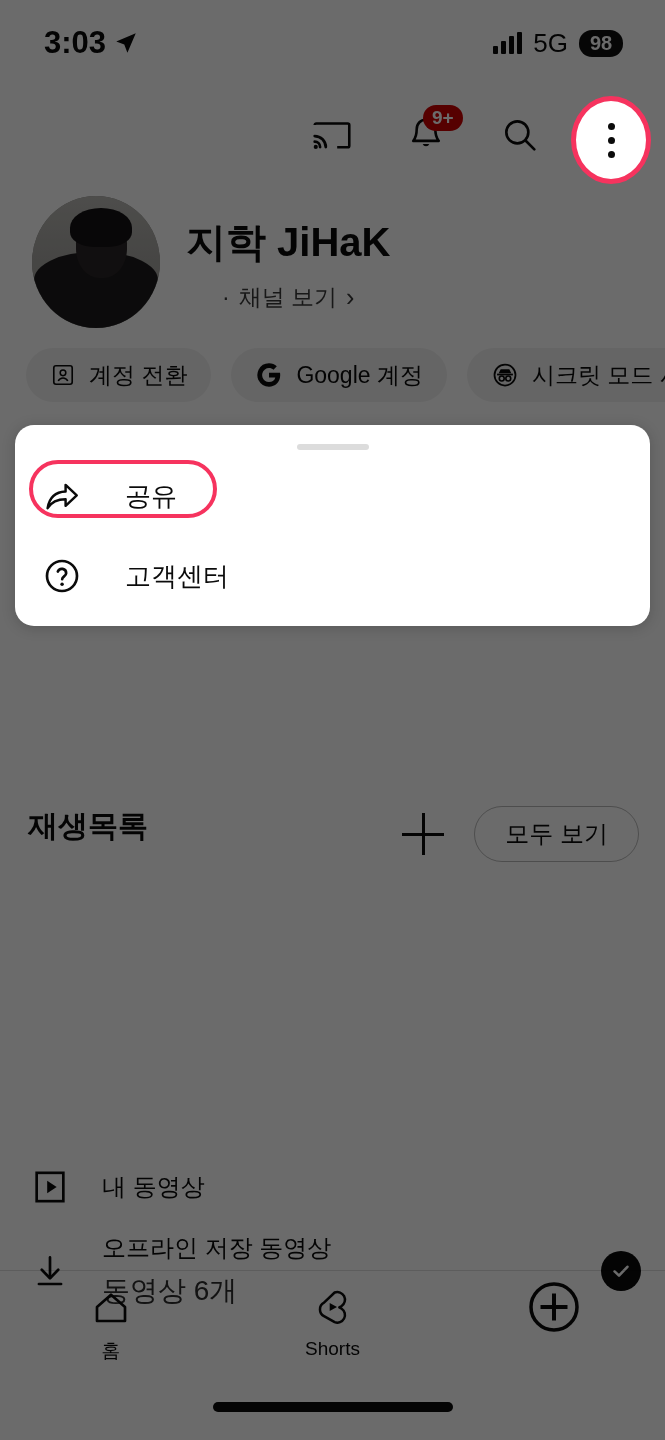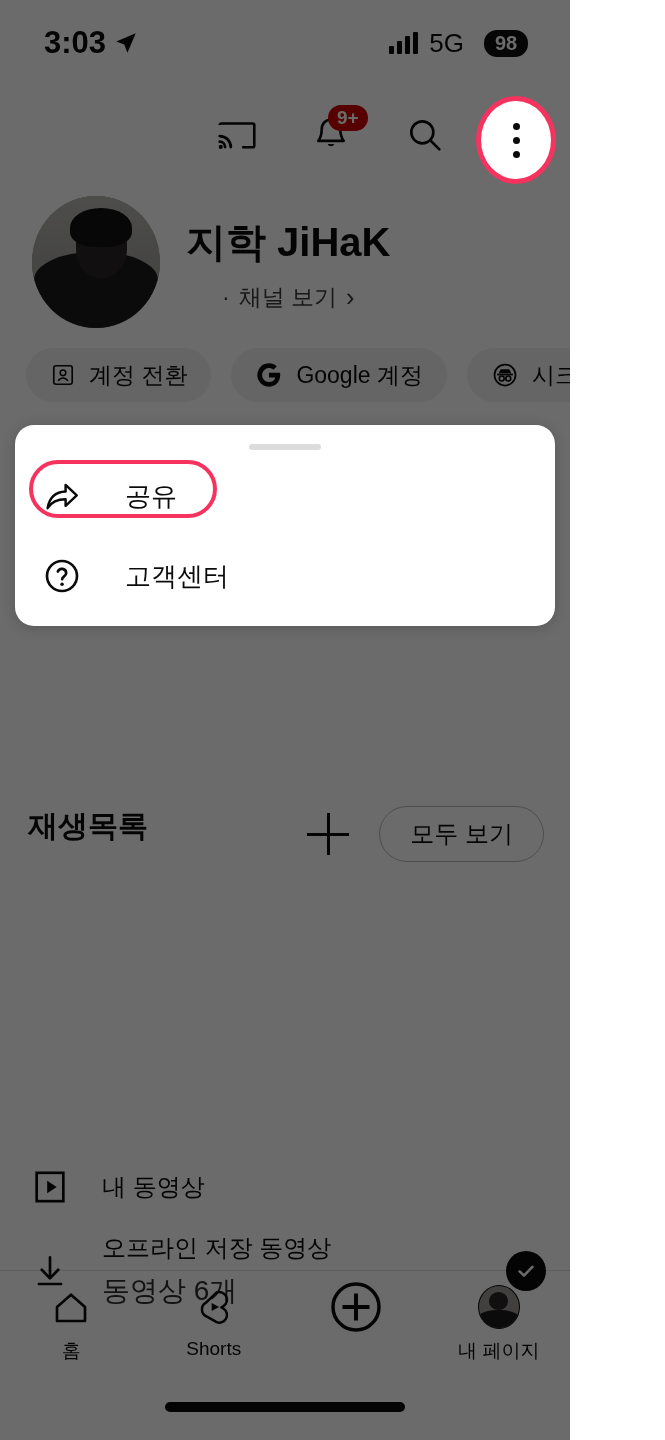--- a/index.html
+++ b/index.html
@@ -4,21 +4,21 @@
 <style>
   * { box-sizing: border-box; margin: 0; padding: 0; }
   html, body {
     width: 665px; height: 1440px;
     background: #ffffff;
     font-family: "Liberation Sans", "DejaVu Sans", sans-serif;
     overflow: hidden;
   }
   #screen {
     position: relative;
-    width: 570px; height: 1440px;
+    width: 665px; height: 1440px;
     background: #1d4ed8;
     overflow: hidden;
     padding-left: 44px;
   }
 
   
   #app {
     position: absolute; inset: 0;
     background: #ffffff;
   }
@@ -44,21 +44,21 @@
   .bars { display: flex; align-items: flex-end; gap: 3px; height: 22px; }
   .bars i { display: block; width: 5px; background: #0b0b0b; border-radius: 1px; }
   .bars i:nth-child(1) { height: 8px; }
   .bars i:nth-child(2) { height: 13px; }
   .bars i:nth-child(3) { height: 18px; }
   .bars i:nth-child(4) { height: 22px; }
   .netlabel { font-size: 26px; font-weight: 500; color:#0b0b0b; }
   .battery {
     background:#101010; color:#fff; font-size: 20px; font-weight: 700;
     border-radius: 13px; padding: 3px 9px 4px; line-height: 1;
-    min-width: 44px; text-align:center;margin-left:9px;
+    min-width: 44px; text-align:center;
   }
 
   
   .topbar {
     position: absolute; top: 104px; right: 20px;
     display: flex; align-items: center; gap: 32px;
     z-index: 10;
   }
   .topicon {
     width: 62px; height: 62px;
@@ -394,29 +394,20 @@
         <span class="nav-ico">
           <svg width="60" height="60" viewBox="0 0 24 24">
             <circle cx="12" cy="12" r="9.2" fill="none" stroke="#0b0b0b" stroke-width="1.4"></circle>
             <line x1="12" y1="6.6" x2="12" y2="17.4" stroke="#0b0b0b" stroke-width="1.6"></line>
             <line x1="6.6" y1="12" x2="17.4" y2="12" stroke="#0b0b0b" stroke-width="1.6"></line>
           </svg>
         </span>
       </div>
 
 
-      <div class="nav-item">
-        <span class="nav-ico">
-          <span class="nav-avatar">
-              <span class="h"></span>
-              <span class="b"></span>
-            </span>
-        </span>
-        <span class="nav-label">내 페이지</span>
-      </div>
     </div>
 
     <div class="home-indicator"></div>
   </div>
 
   <div id="dim"></div>
 
   <div class="sheet">
     <div class="sheet-handle"></div>
 

